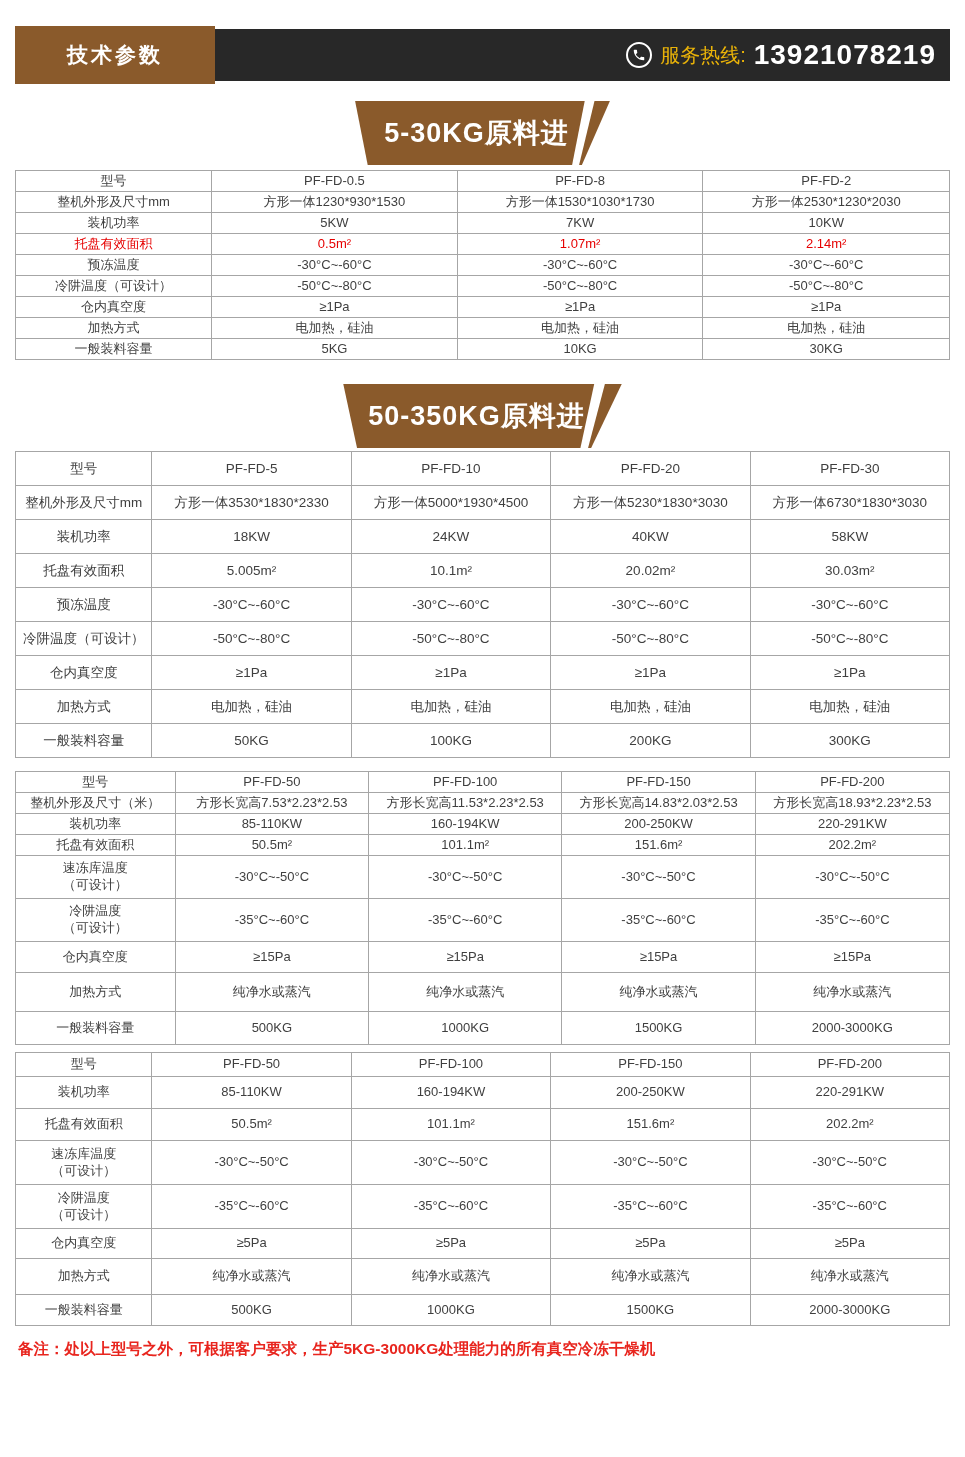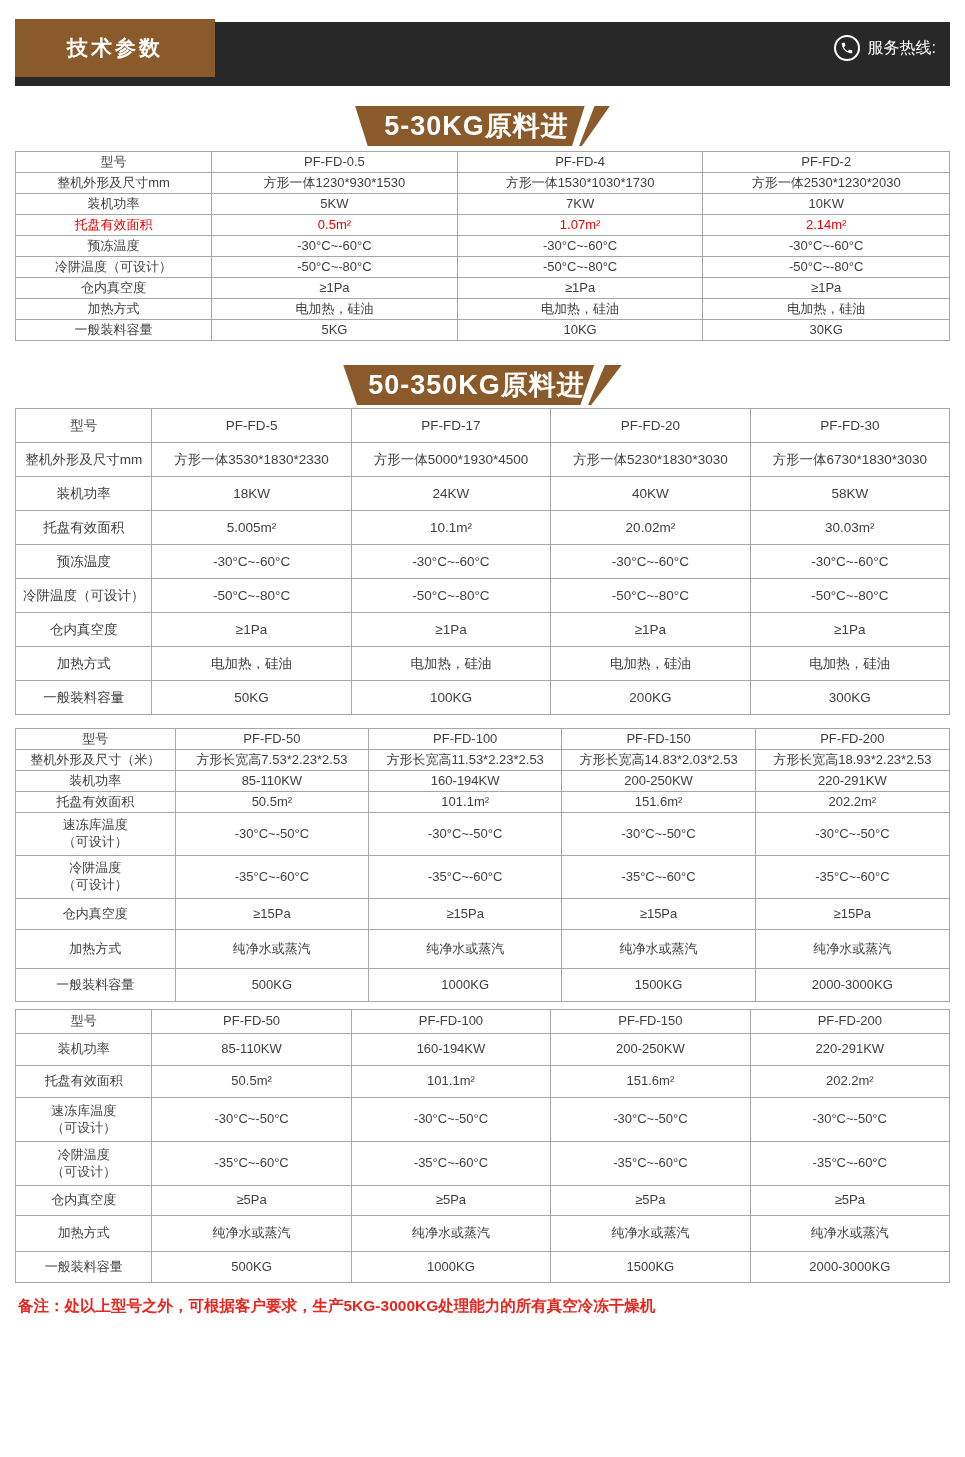--- a/index.html
+++ b/index.html
@@ -6,44 +6,44 @@
   html,body { background:#ffffff; }
   body {
     width:965px; min-height:1457px; margin:0 auto;
     font-family:"Liberation Sans","DejaVu Sans",sans-serif;
     color:#3f3f3f;
   }
   .page { padding:15px 15px 30px 15px; }
 
   
   .header-bar {
-    position:relative; height:64px; background:#282828; margin-top:7px;
+    position:relative; height:52px; background:#282828; margin-top:14px;
   }
   .title-box {
     position:absolute; left:0; top:-3px; width:200px; height:58px;
     background:#8a5a2b; display:flex; align-items:center; justify-content:center;
   }
   .title-box span {
     color:#ffffff; font-size:21px; font-weight:bold; letter-spacing:3px;
   }
   .hotline {
     position:absolute; right:14px; top:0; height:52px;
     display:flex; align-items:center; gap:8px;
   }
   .phone-circle {
     width:26px; height:26px; border:2px solid #fff; border-radius:50%;
     display:flex; align-items:center; justify-content:center; flex:0 0 auto;
   }
   .phone-circle svg { width:14px; height:14px; }
-  .hotline-label { color:#ffffff; font-size:16px; }
+  .hotline-label { color:#eab308; font-size:20px; }
   .hotline-number { color:#fff; font-size:28px; font-weight:bold; letter-spacing:1px; }
 
   
   .banner {
-    position:relative; width:306px; height:40px; margin:0 auto;
+    position:relative; width:306px; height:64px; margin:0 auto;
   }
   .banner-main {
     position:absolute; inset:0; background:#8a5a2b;
     clip-path:polygon(4.5% 0, 86.5% 0, 82% 100%, 9% 100%);
     display:flex; align-items:center; justify-content:center;
   }
   .banner-main span {
     color:#fff; font-size:27px; font-weight:bold; letter-spacing:1px;
     transform:translateX(-6px);
   }
@@ -85,20 +85,21 @@
     <div class="title-box">
       <span>技术参数</span>
     </div>
     <div class="hotline">
       <span class="phone-circle">
         <svg viewBox="0 0 24 24">
             <path d="M6.6 10.8c1.4 2.8 3.8 5.1 6.6 6.6l2.2-2.2c.3-.3.7-.4 1-.2 1.1.4 2.3.6 3.6.6.6 0 1 .4 1 1V20c0 .6-.4 1-1 1C10.6 21 3 13.4 3 4c0-.6.4-1 1-1h3.5c.6 0 1 .4 1 1 0 1.2.2 2.4.6 3.6.1.3 0 .7-.2 1l-2.3 2.2z" fill="#ffffff"></path>
           </svg>
       </span>
       <span class="hotline-label">服务热线:</span>
+      <span class="hotline-number">13921078219</span>
     </div>
   </div>
 
   <section class="sec1">
     <div class="banner">
       <div class="banner-main">
         <span>5-30KG原料进</span>
       </div>
       <div class="banner-sliver"></div>
     </div>
@@ -106,21 +107,21 @@
         <colgroup>
           <col style="width: 21%;">
           <col style="width: 26.3%;">
           <col style="width: 26.3%;">
           <col style="width: 26.4%;">
         </colgroup>
         <tbody>
           <tr style="height: 21px;">
             <td>型号</td>
             <td>PF-FD-0.5</td>
-            <td>PF-FD-4</td>
+            <td>PF-FD-8</td>
             <td>PF-FD-2</td>
           </tr>
           <tr style="height: 21px;">
             <td>整机外形及尺寸mm</td>
             <td>方形一体1230*930*1530</td>
             <td>方形一体1530*1030*1730</td>
             <td>方形一体2530*1230*2030</td>
           </tr>
           <tr style="height: 21px;">
             <td>装机功率</td>
@@ -180,21 +181,21 @@
           <col style="width: 14.6%;">
           <col style="width: 21.35%;">
           <col style="width: 21.35%;">
           <col style="width: 21.35%;">
           <col style="width: 21.35%;">
         </colgroup>
         <tbody>
           <tr style="height: 34px;">
             <td>型号</td>
             <td>PF-FD-5</td>
-            <td>PF-FD-17</td>
+            <td>PF-FD-10</td>
             <td>PF-FD-20</td>
             <td>PF-FD-30</td>
           </tr>
           <tr style="height: 34px;">
             <td>整机外形及尺寸mm</td>
             <td>方形一体3530*1830*2330</td>
             <td>方形一体5000*1930*4500</td>
             <td>方形一体5230*1830*3030</td>
             <td>方形一体6730*1830*3030</td>
           </tr>

